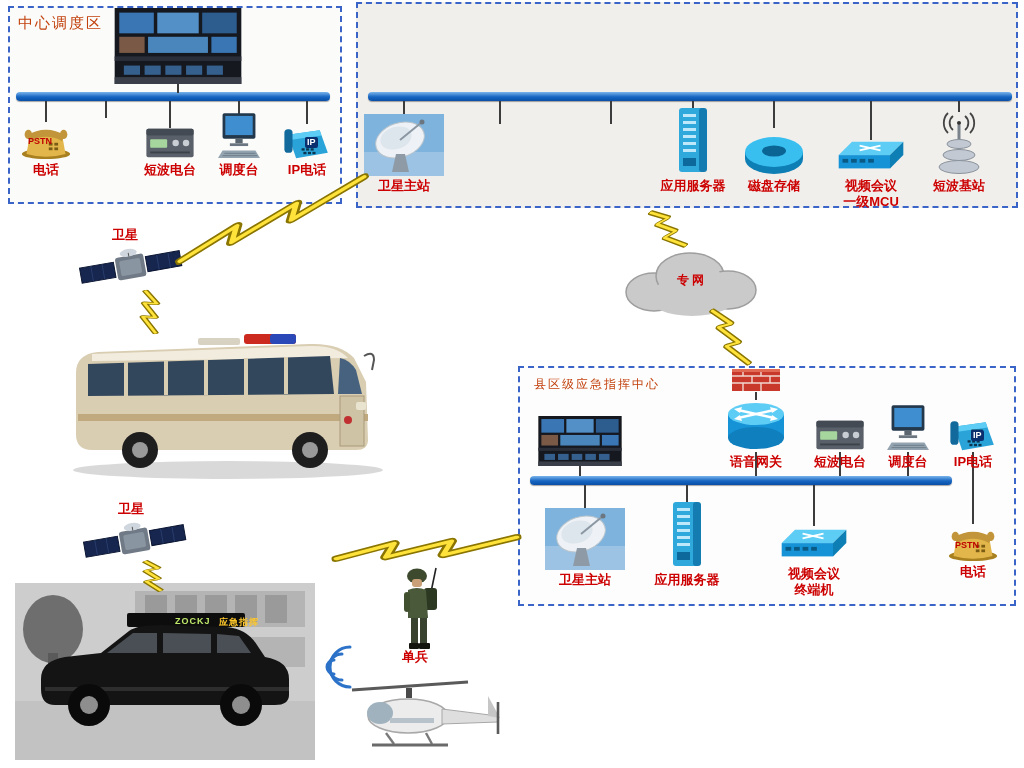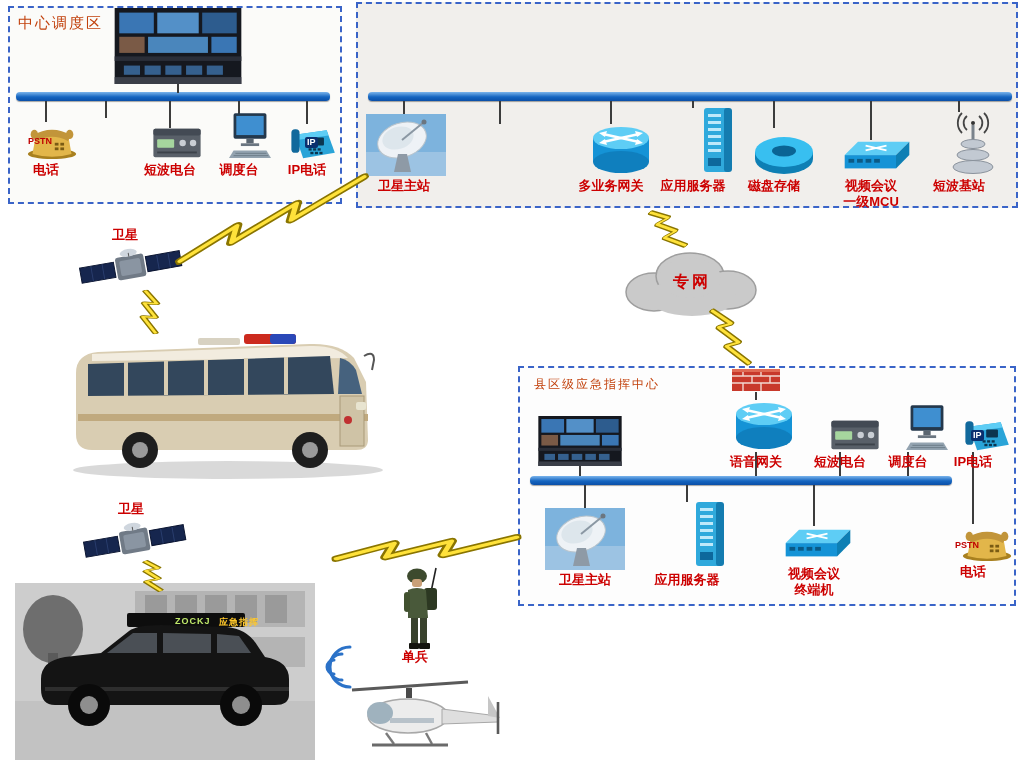--- a/index.html
+++ b/index.html
@@ -10,38 +10,38 @@
   .zone { position:absolute; border:2px dashed #3a64c8; }
   .zone-title { position:absolute; color:#c2410c; font-weight:normal; font-size:15px; letter-spacing:2px; }
 
   .busbar { position:absolute; height:9px; border-radius:4px;
             background:linear-gradient(#7ab4ec,#1565c0 55%,#0a4fa8);
             box-shadow:0 1px 1px rgba(0,0,0,.35); }
 
   .vline { position:absolute; width:2px; background:#3c3c3c; }
 
   .device { position:absolute; display:flex; flex-direction:column; align-items:center; }
-  .icbox  { position:relative; display:flex; align-items:flex-end; justify-content:flex-end; width:100%; }
+  .icbox  { position:relative; display:flex; align-items:flex-end; justify-content:center; width:100%; }
   .dev-label { color:#cc0000; font-weight:bold; font-size:13px; text-align:center;
                white-space:pre-line; line-height:1.2; width:100%; margin-top:2px; }
 
   .anno { position:absolute; color:#cc0000; font-weight:bold; font-size:13px; }
 
   .bolt { position:absolute; height:24px; }
   .bolt svg { width:100%; height:100%; display:block; }
 
   .icwrap { position:absolute; }
   .icwrap svg { display:block; }
 
   .badge-pstn { position:absolute; color:#c00000; font-weight:bold; font-size:9px; letter-spacing:0; }
   .badge-ip   { position:absolute; background:#0a2f6e; color:#ffffff; font-weight:bold;
                 font-size:9px; padding:0 2px; border-radius:2px; line-height:11px; }
   .suv-mark { position:absolute; font-size:9px; font-weight:bold; letter-spacing:1px;margin-left:42px; }
   .cloud-label { position:absolute; left:0; right:0; top:32px; text-align:center;
-                 color:#cc0000; font-weight:bold; font-size:16px; letter-spacing:3px; }
+                 color:#cc0000; font-weight:bold; font-size:12px; letter-spacing:3px; }
 </style>
 </head>
 <body>
 
 <svg style="position:absolute;width:0;height:0" aria-hidden="true">
   <defs>
     <symbol id="i-dish" viewBox="0 0 80 62">
       <rect width="80" height="62" fill="#7db3dd"></rect>
       <rect y="38" width="80" height="24" fill="#9cc3e3"></rect>
       <ellipse cx="36" cy="26" rx="25" ry="17" fill="#eef2f6" stroke="#b9c4cc" transform="rotate(-18 36 26)"></ellipse>
@@ -326,28 +326,20 @@
     <div class="dev-label">IP电话</div>
   </div>
 
   <div class="device" style="left:362px;top:110px;width:84px">
     <div class="icbox" style="height:66px">
       <svg width="80" height="62">
           <use href="#i-dish"></use>
         </svg>
     </div>
     <div class="dev-label">卫星主站</div>
-  </div>
-  <div class="device" style="left:569px;top:110px;width:84px">
-    <div class="icbox" style="height:66px">
-      <svg width="64" height="56">
-          <use href="#i-router"></use>
-        </svg>
-    </div>
-    <div class="dev-label">多业务网关</div>
   </div>
   <div class="device" style="left:651px;top:106px;width:84px">
     <div class="icbox" style="height:70px">
       <svg width="34" height="70">
           <use href="#i-tower"></use>
         </svg>
     </div>
     <div class="dev-label">应用服务器</div>
   </div>
   <div class="device" style="left:732px;top:110px;width:84px">

